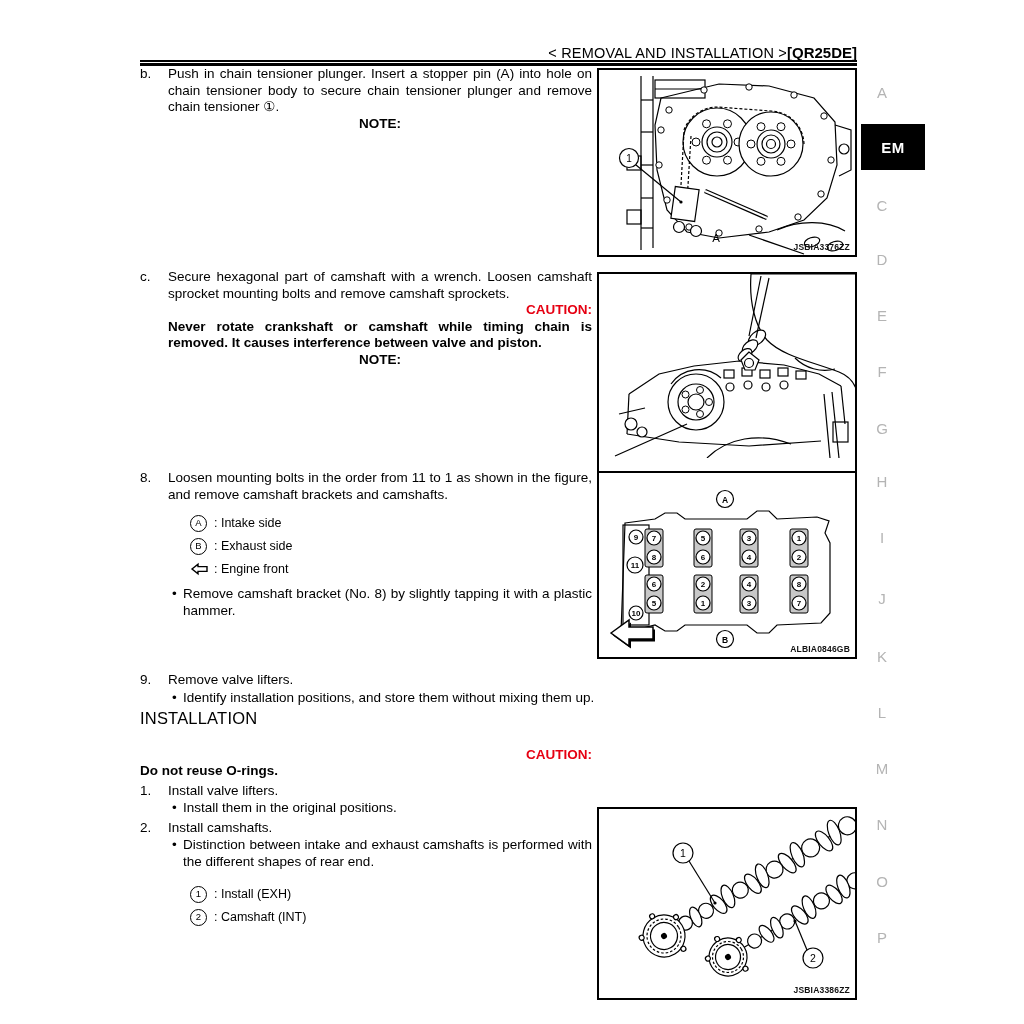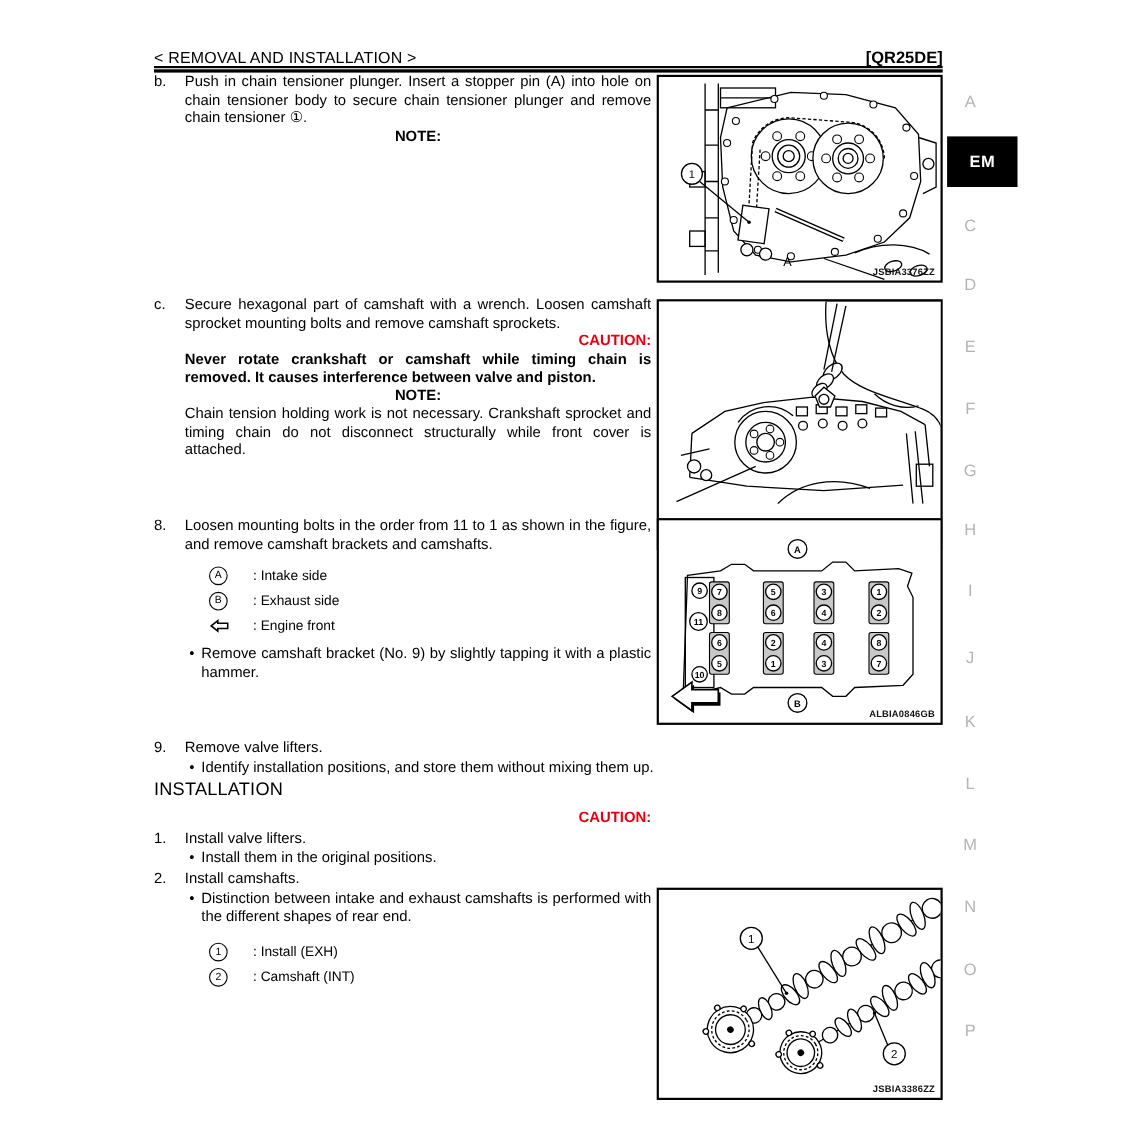--- a/index.html
+++ b/index.html
@@ -1,42 +1,42 @@
 <!DOCTYPE html>
 <html><head>
 <meta charset="utf-8">
 <style>
   html,body{margin:0;padding:0;background:#ffffff;}
   .page{position:relative;width:1024px;height:1024px;background:#fff;overflow:hidden;
         font-family:"Liberation Sans",sans-serif;color:#000;}
   
   .hdr{position:absolute;left:140px;top:14px;width:717px;}
   .hdr-title{text-align:center;font-size:18px;font-weight:bold;letter-spacing:.4px;}
-  .hdr-row{position:absolute;left:140px;top:44px;width:717px;display:flex;justify-content:space-between;align-items:flex-end;}
+  .hdr-row{position:absolute;left:140px;top:44px;width:717px;display:flex;justify-content:flex-end;align-items:flex-end;}
   .hdr-sec{font-size:14.5px;letter-spacing:.2px;}
   .hdr-code{font-size:15px;font-weight:bold;}
   .rule-thin{position:absolute;left:140px;top:60px;width:717px;height:1.5px;background:#000;}
   .rule-thick{position:absolute;left:140px;top:63px;width:717px;height:3px;background:#000;}
   
   .tblock{position:absolute;left:140px;width:452px;font-size:13.5px;line-height:16.5px;text-align:justify;}
   .step{display:flex;}
   .step-label{width:28px;flex:none;}
   .step-body{flex:1;}
   .note-label{font-weight:bold;text-align:center;}
   .caution-label{font-weight:bold;text-align:right;color:#e60012;}
   .bold{font-weight:bold;}
   .bullet-row{display:flex;margin-left:32px;margin-top:1px;}
   .bullet-dot{width:11px;flex:none;}
   .bullet-txt{flex:1;}
   .legend{margin-left:50px;margin-top:12px;text-align:left;}
   .legend-row{display:flex;align-items:center;margin-bottom:7px;font-size:12.5px;height:16px;}
   .csym{display:inline-flex;width:15px;height:15px;border:1.2px solid #000;border-radius:50%;
         align-items:center;justify-content:center;font-size:9.5px;flex:none;margin-right:7px;line-height:1;}
-  .lg-label{white-space:nowrap;margin-left:16px;}
-  .inst-heading{font-size:16.5px;letter-spacing:.2px;margin-bottom:8px;text-align:left;}
+  .lg-label{white-space:nowrap;}
+  .inst-heading{font-size:16.5px;letter-spacing:.2px;margin-bottom:20px;text-align:left;}
   .nowrap{white-space:nowrap;}
   
   .figure-box{position:absolute;left:597px;width:260px;border:2px solid #000;box-sizing:border-box;background:#fff;}
   .fig-code{position:absolute;right:5px;bottom:3px;font-size:8.5px;font-weight:bold;letter-spacing:.2px;color:#111;}
   svg{display:block;}
   svg text{font-family:"Liberation Sans",sans-serif;}
   .ln{stroke:#000;fill:none;stroke-width:1.2;}
   .lnf{stroke:#000;fill:#fff;stroke-width:1.2;}
   
   .side-letter{position:absolute;left:862px;width:40px;text-align:center;color:#b4b4b4;font-size:15px;}
@@ -66,21 +66,20 @@
   </div>
 
   <div class="tblock" style="top:269px;">
     <div class="step">
       <span class="step-label">c.</span>
       <div class="step-body">
         <div>Secure hexagonal part of camshaft with a wrench. Loosen camshaft sprocket mounting bolts and remove camshaft sprockets.</div>
         <div class="caution-label">CAUTION:</div>
         <div class="bold">Never rotate crankshaft or camshaft while timing chain is removed. It causes interference between valve and piston.</div>
         <div class="note-label">NOTE:</div>
-        <div>Chain tension holding work is not necessary. Crankshaft sprocket and timing chain do not disconnect structurally while front cover is attached.</div>
       </div>
     </div>
   </div>
 
   <div class="tblock" style="top:470px;">
     <div class="step">
       <span class="step-label">8.</span>
       <div class="step-body">Loosen mounting bolts in the order from 11 to 1 as shown in the figure, and remove camshaft brackets and camshafts.</div>
     </div>
     <div class="legend">
@@ -94,38 +93,39 @@
       </div>
       <div class="legend-row">
         <svg width="20" height="14" viewBox="0 0 20 14" style="margin-right:4px">
           <polygon points="2,7 8,2.2 8,4.6 17,4.6 17,9.4 8,9.4 8,11.8" fill="#fff" stroke="#000" stroke-width="1.4"></polygon>
         </svg>
         <span class="lg-label">: Engine front</span>
       </div>
     </div>
     <div class="bullet-row" style="margin-top:9px;">
       <span class="bullet-dot">•</span>
-      <span class="bullet-txt">Remove camshaft bracket (No. 9) by slightly tapping it with a plastic hammer.</span>
+      <span class="bullet-txt">Remove camshaft bracket (No. 8) by slightly tapping it with a plastic hammer.</span>
     </div>
   </div>
 
   <div class="tblock" style="top:672px;width:512px;">
     <div class="step">
       <span class="step-label">9.</span>
       <div class="step-body">Remove valve lifters.</div>
     </div>
     <div class="bullet-row">
       <span class="bullet-dot">•</span>
       <span class="bullet-txt nowrap">Identify installation positions, and store them without mixing them up.</span>
     </div>
   </div>
 
   <div class="tblock" style="top:710px;">
     <div class="inst-heading">INSTALLATION</div>
     <div class="caution-label">CAUTION:</div>
+    <div class="bold" style="text-align:left">Do not reuse O-rings.</div>
     <div class="step" style="margin-top:3px;">
       <span class="step-label">1.</span>
       <div class="step-body">Install valve lifters.</div>
     </div>
     <div class="bullet-row">
       <span class="bullet-dot">•</span>
       <span class="bullet-txt">Install them in the original positions.</span>
     </div>
     <div class="step" style="margin-top:3px;">
       <span class="step-label">2.</span>

